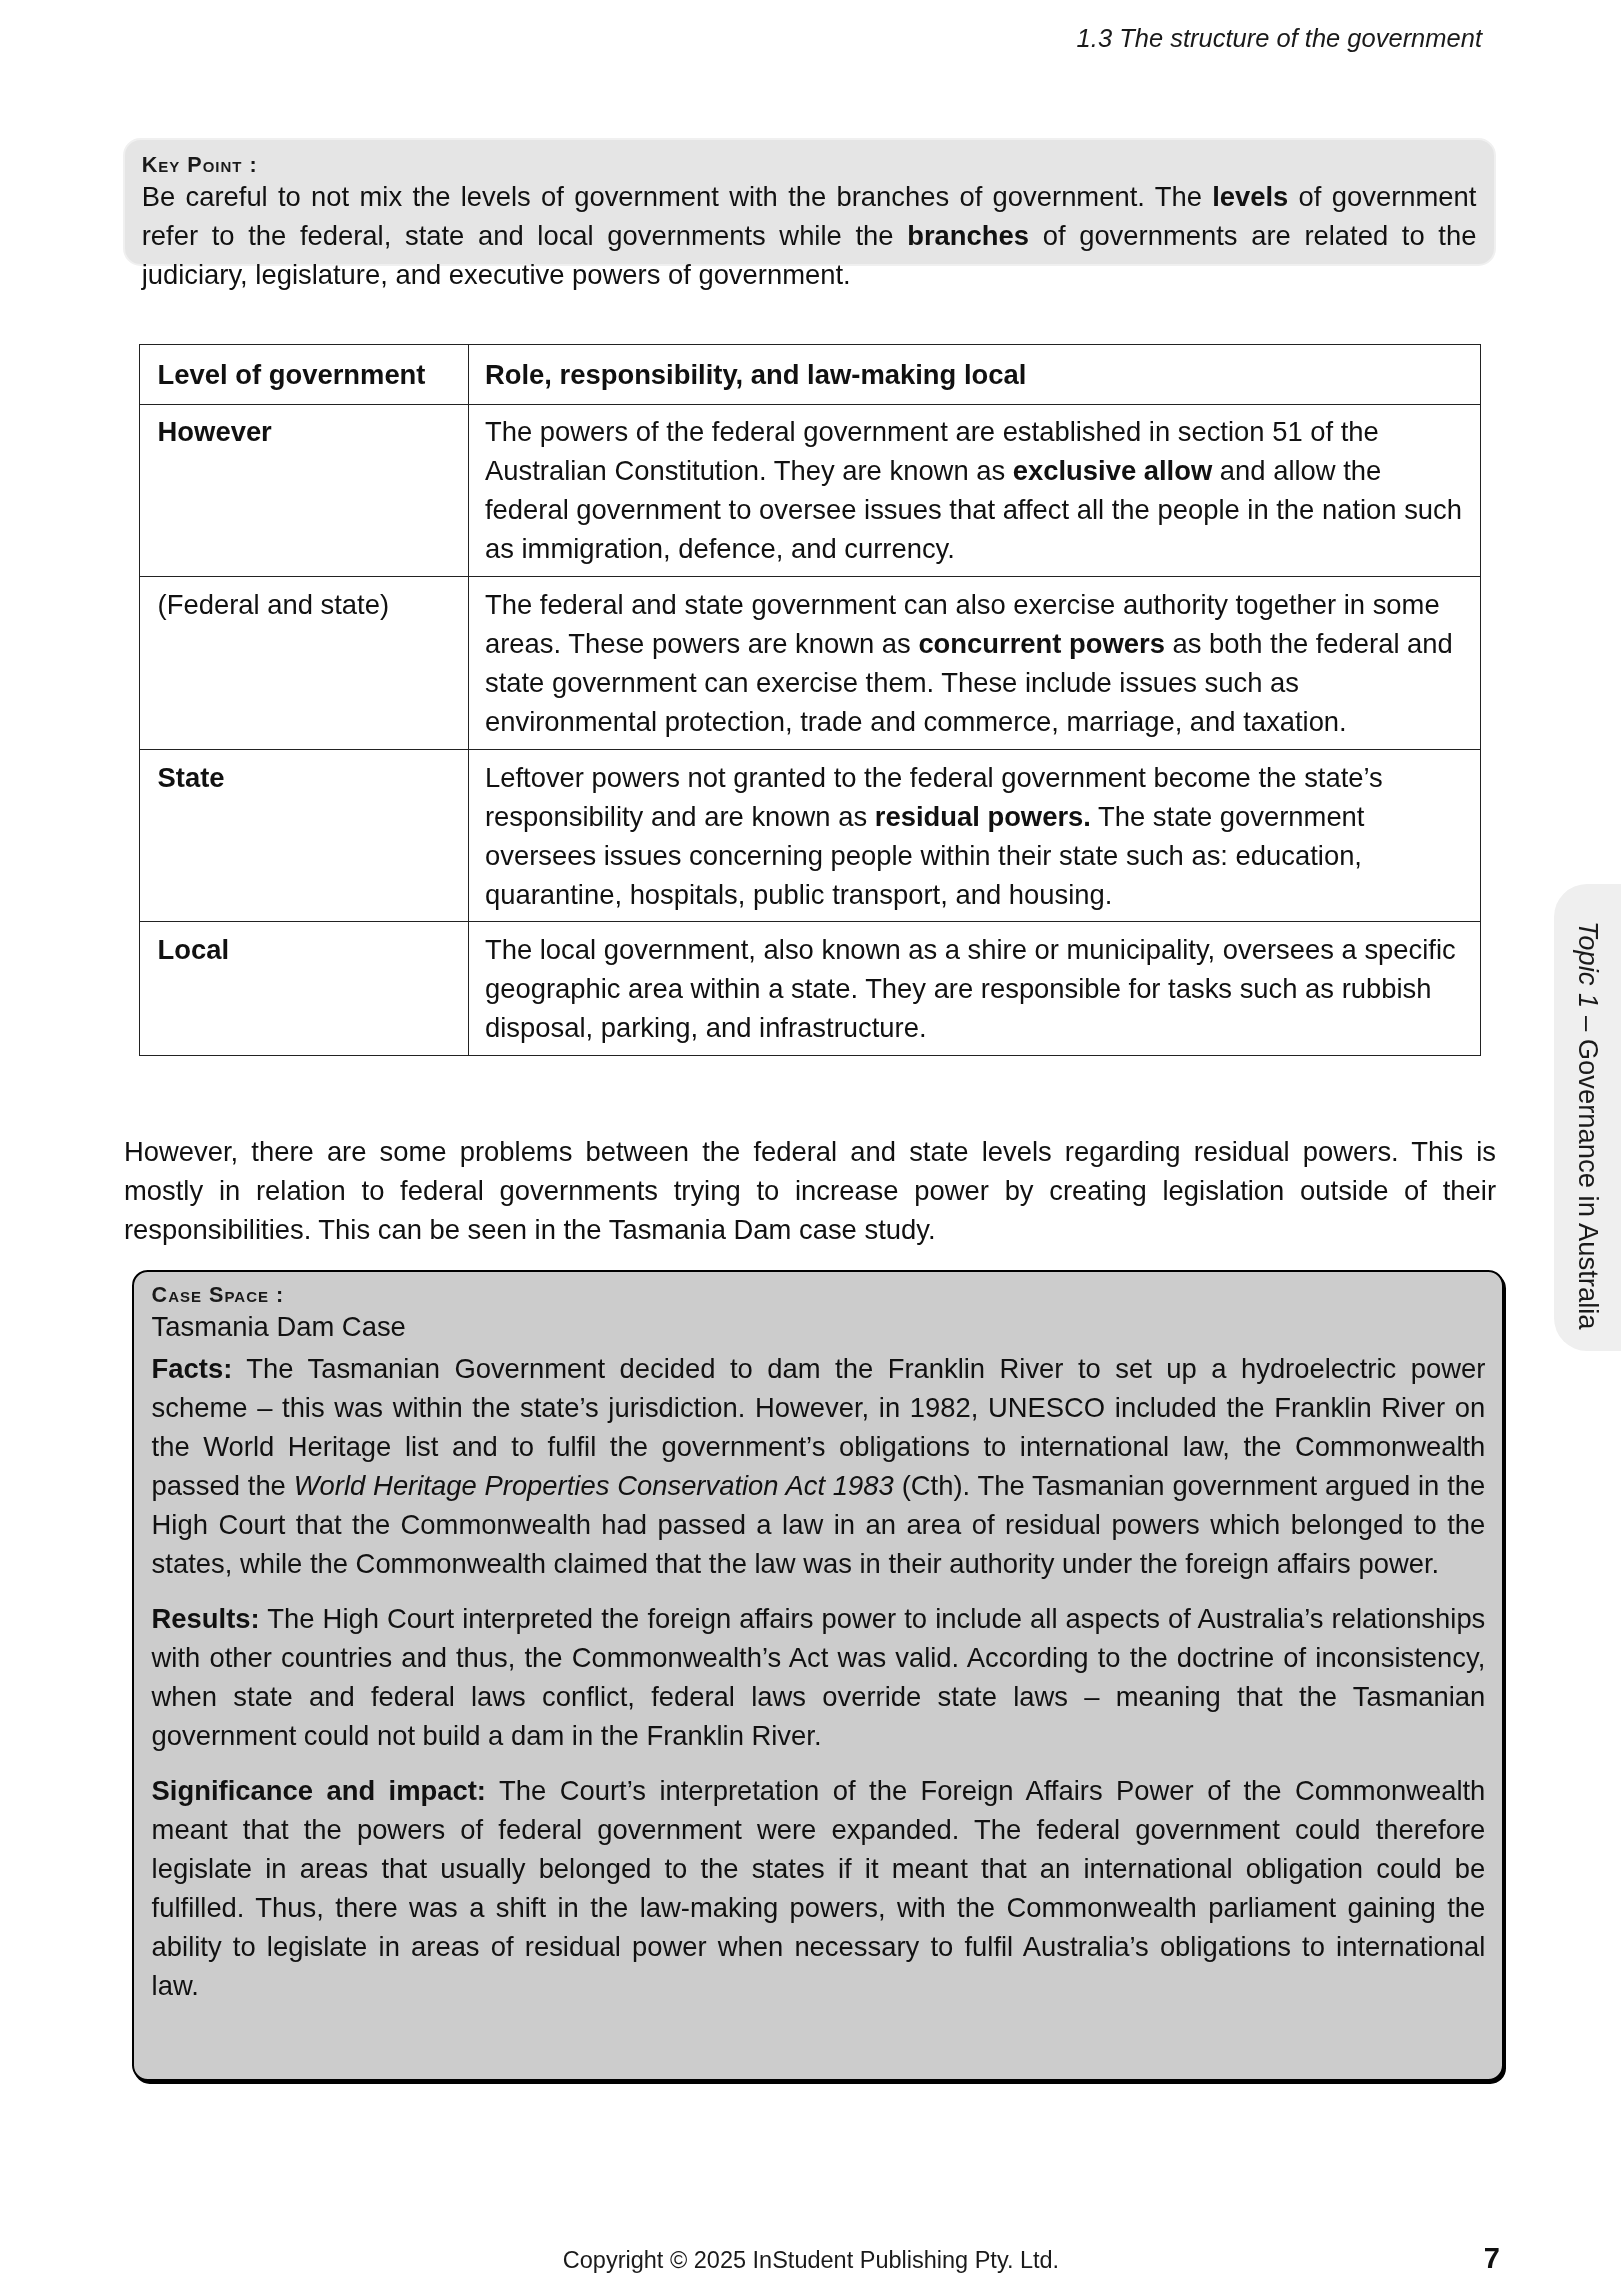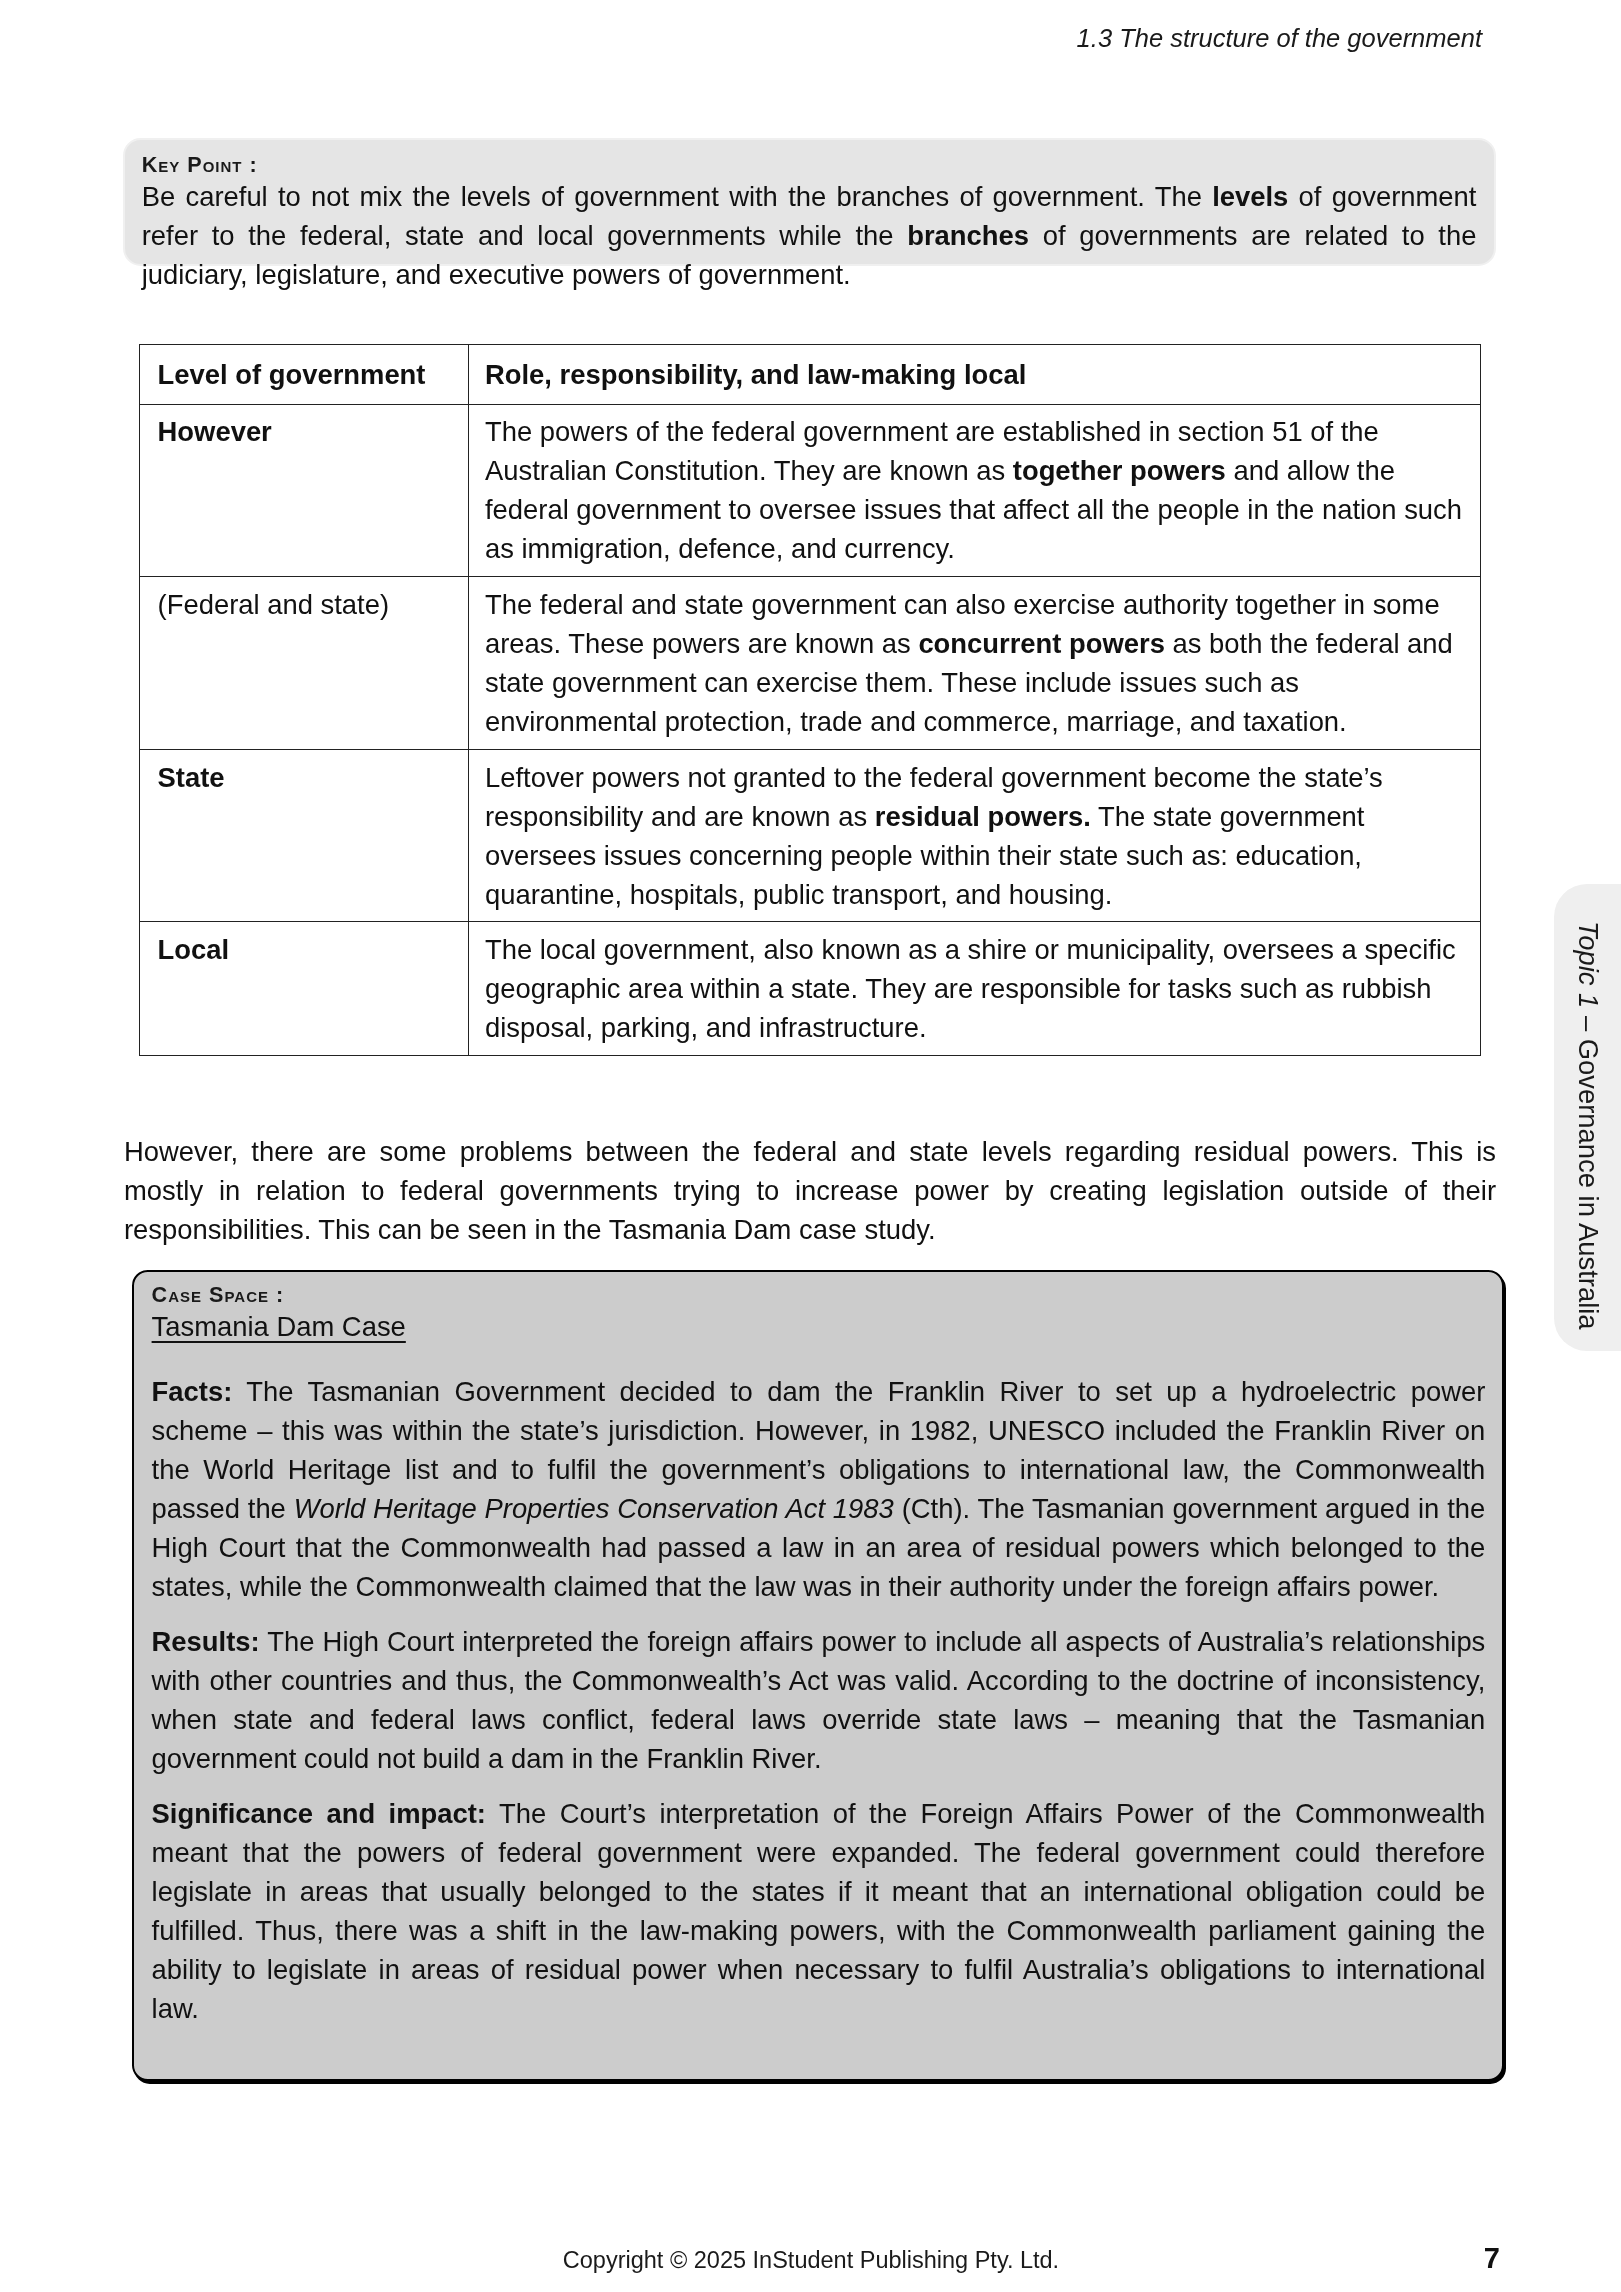--- a/index.html
+++ b/index.html
@@ -45,23 +45,23 @@
     font-size:27.4px; line-height:39px; text-align:justify; text-align-last:left;
   }
 
   .casebox {
     left:132px; top:1270px; width:1372px; height:811px; box-sizing:border-box;
     background:#cccccc; border:2.9px solid #000000; border-radius:15.7px;
     box-shadow:2px 2.9px 0 #000000;
     padding:9.8px 16.7px 0 17.6px;
   }
   .case-title {
-    font-size:27.4px; line-height:39px; text-decoration:underline;
+    font-size:27.4px; line-height:39px; 
     text-underline-offset:4.9px; text-decoration-thickness:1.5px;
-    margin-bottom:26px; display:inline-block;
+    margin-bottom:3px; display:inline-block;
   }
   .case-p {
     font-size:27.4px; line-height:39px; text-align:justify; text-align-last:left;
     margin:0 0 15.7px 0;
   }
   .case-p .lead { font-weight:bold; }
   .case-p .act { font-style:italic; }
 
   .side-tab {
     left:1554px; top:884px; width:78px; height:467px;
@@ -96,21 +96,21 @@
 <table class="levels">
   <thead>
     <tr>
       <th class="c1">Level of government</th>
       <th class="c2">Role, responsibility, and law-making local</th>
     </tr>
   </thead>
   <tbody>
     <tr>
       <td class="c1 lvl-bold">However</td>
-      <td class="c2"><span>The powers of the federal government are established in section 51 of the Australian Constitution.  They are known as </span><b>together powers</b><span> and allow the federal government to oversee issues that affect all the people in the nation such as immigration, defence, and currency.</span></td>
+      <td class="c2"><span>The powers of the federal government are established in section 51 of the Australian Constitution.  They are known as </span><b>exclusive allow</b><span> and allow the federal government to oversee issues that affect all the people in the nation such as immigration, defence, and currency.</span></td>
     </tr>
     <tr>
       <td class="c1">(Federal and state)</td>
       <td class="c2"><span>The federal and state government can also exercise authority together in some areas. These powers are known as </span><b>concurrent powers</b><span> as both the federal and state government can exercise them. These include issues such as environmental protection, trade and commerce, marriage, and taxation.</span></td>
     </tr>
     <tr>
       <td class="c1 lvl-bold">State</td>
       <td class="c2"><span>Leftover powers not granted to the federal government become the state’s responsibility and are known as </span><b>residual powers.</b><span> The state government oversees issues concerning people within their state such as: education, quarantine, hospitals, public transport, and housing.</span></td>
     </tr>
     <tr>

